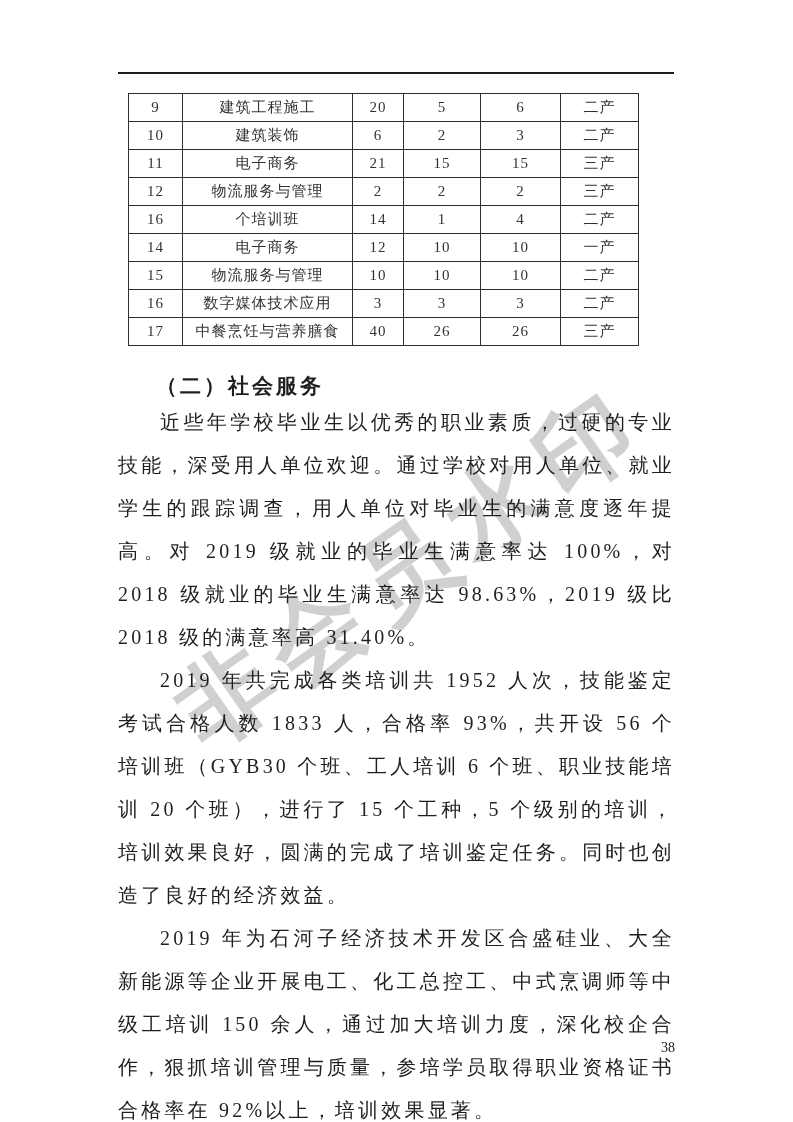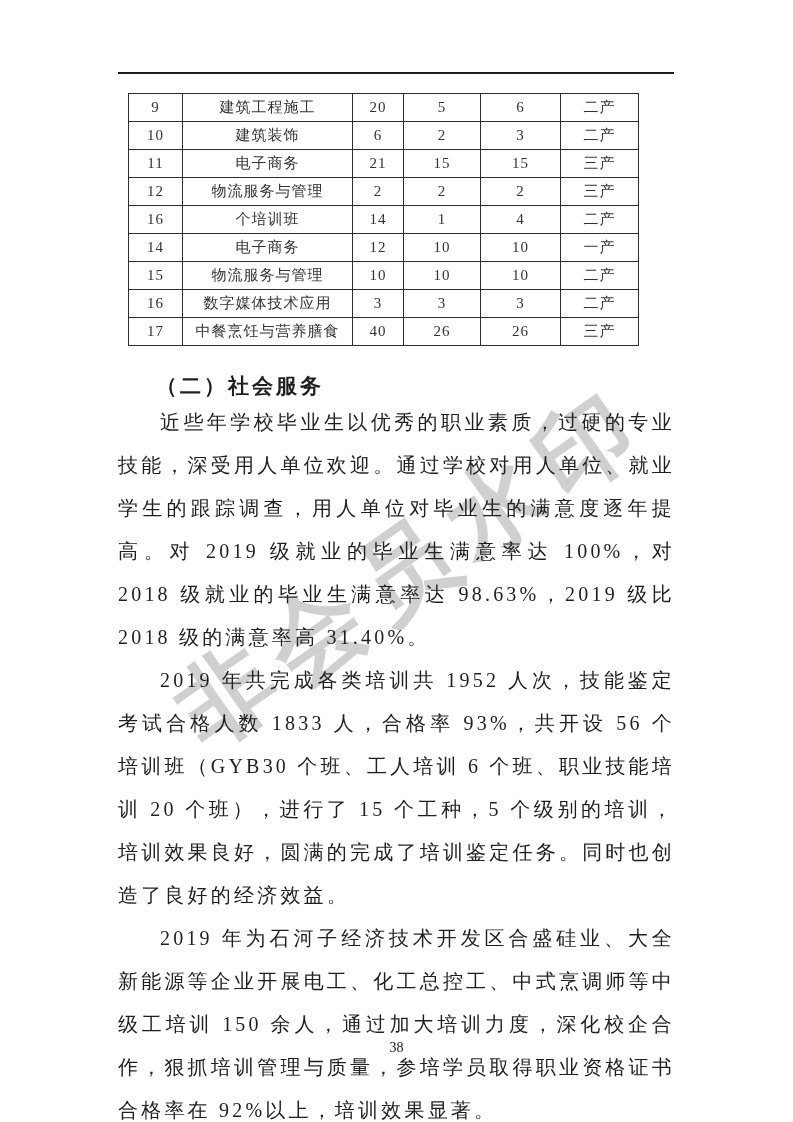--- a/index.html
+++ b/index.html
@@ -95,21 +95,21 @@
     letter-spacing: 3.2px;
     text-align: justify;
     text-indent: 42px;
     color: #1f1f1f;
   }
   .page-number {
     position: absolute;
     left: 118px;
     top: 1040px;
     width: 557px;
-    text-align: center;
+    text-align: right;
     font-size: 14px;
     color: #222222;
     z-index: 1;
   }
 </style>
 </head>
 <body>
 
 <div class="page">
 

